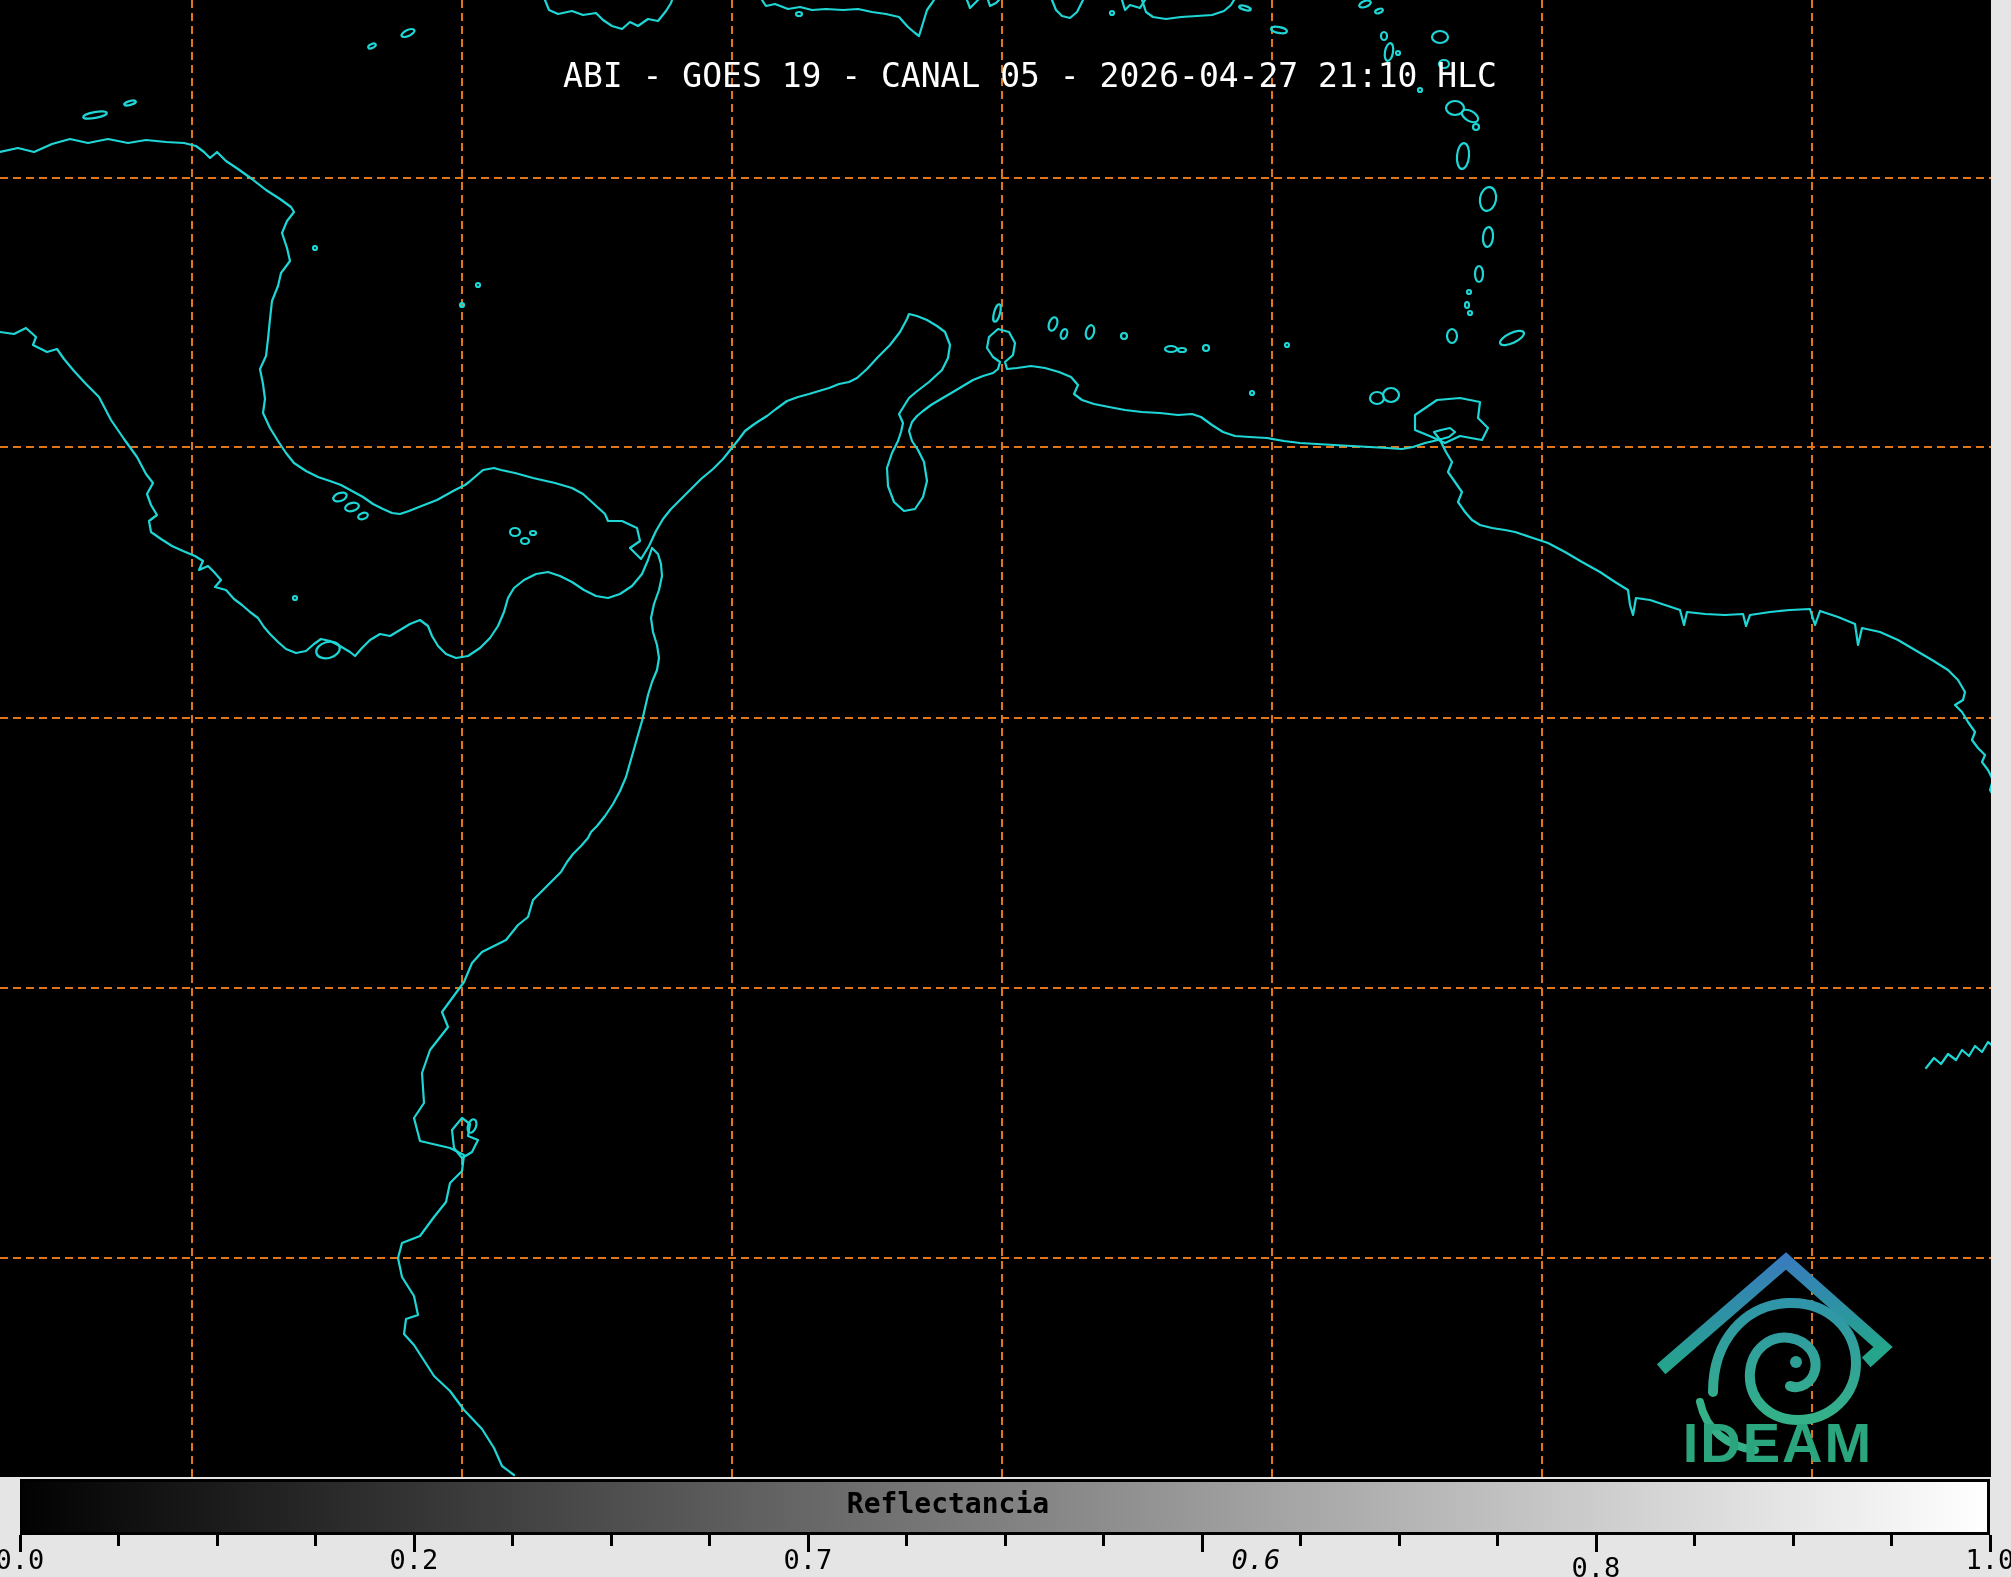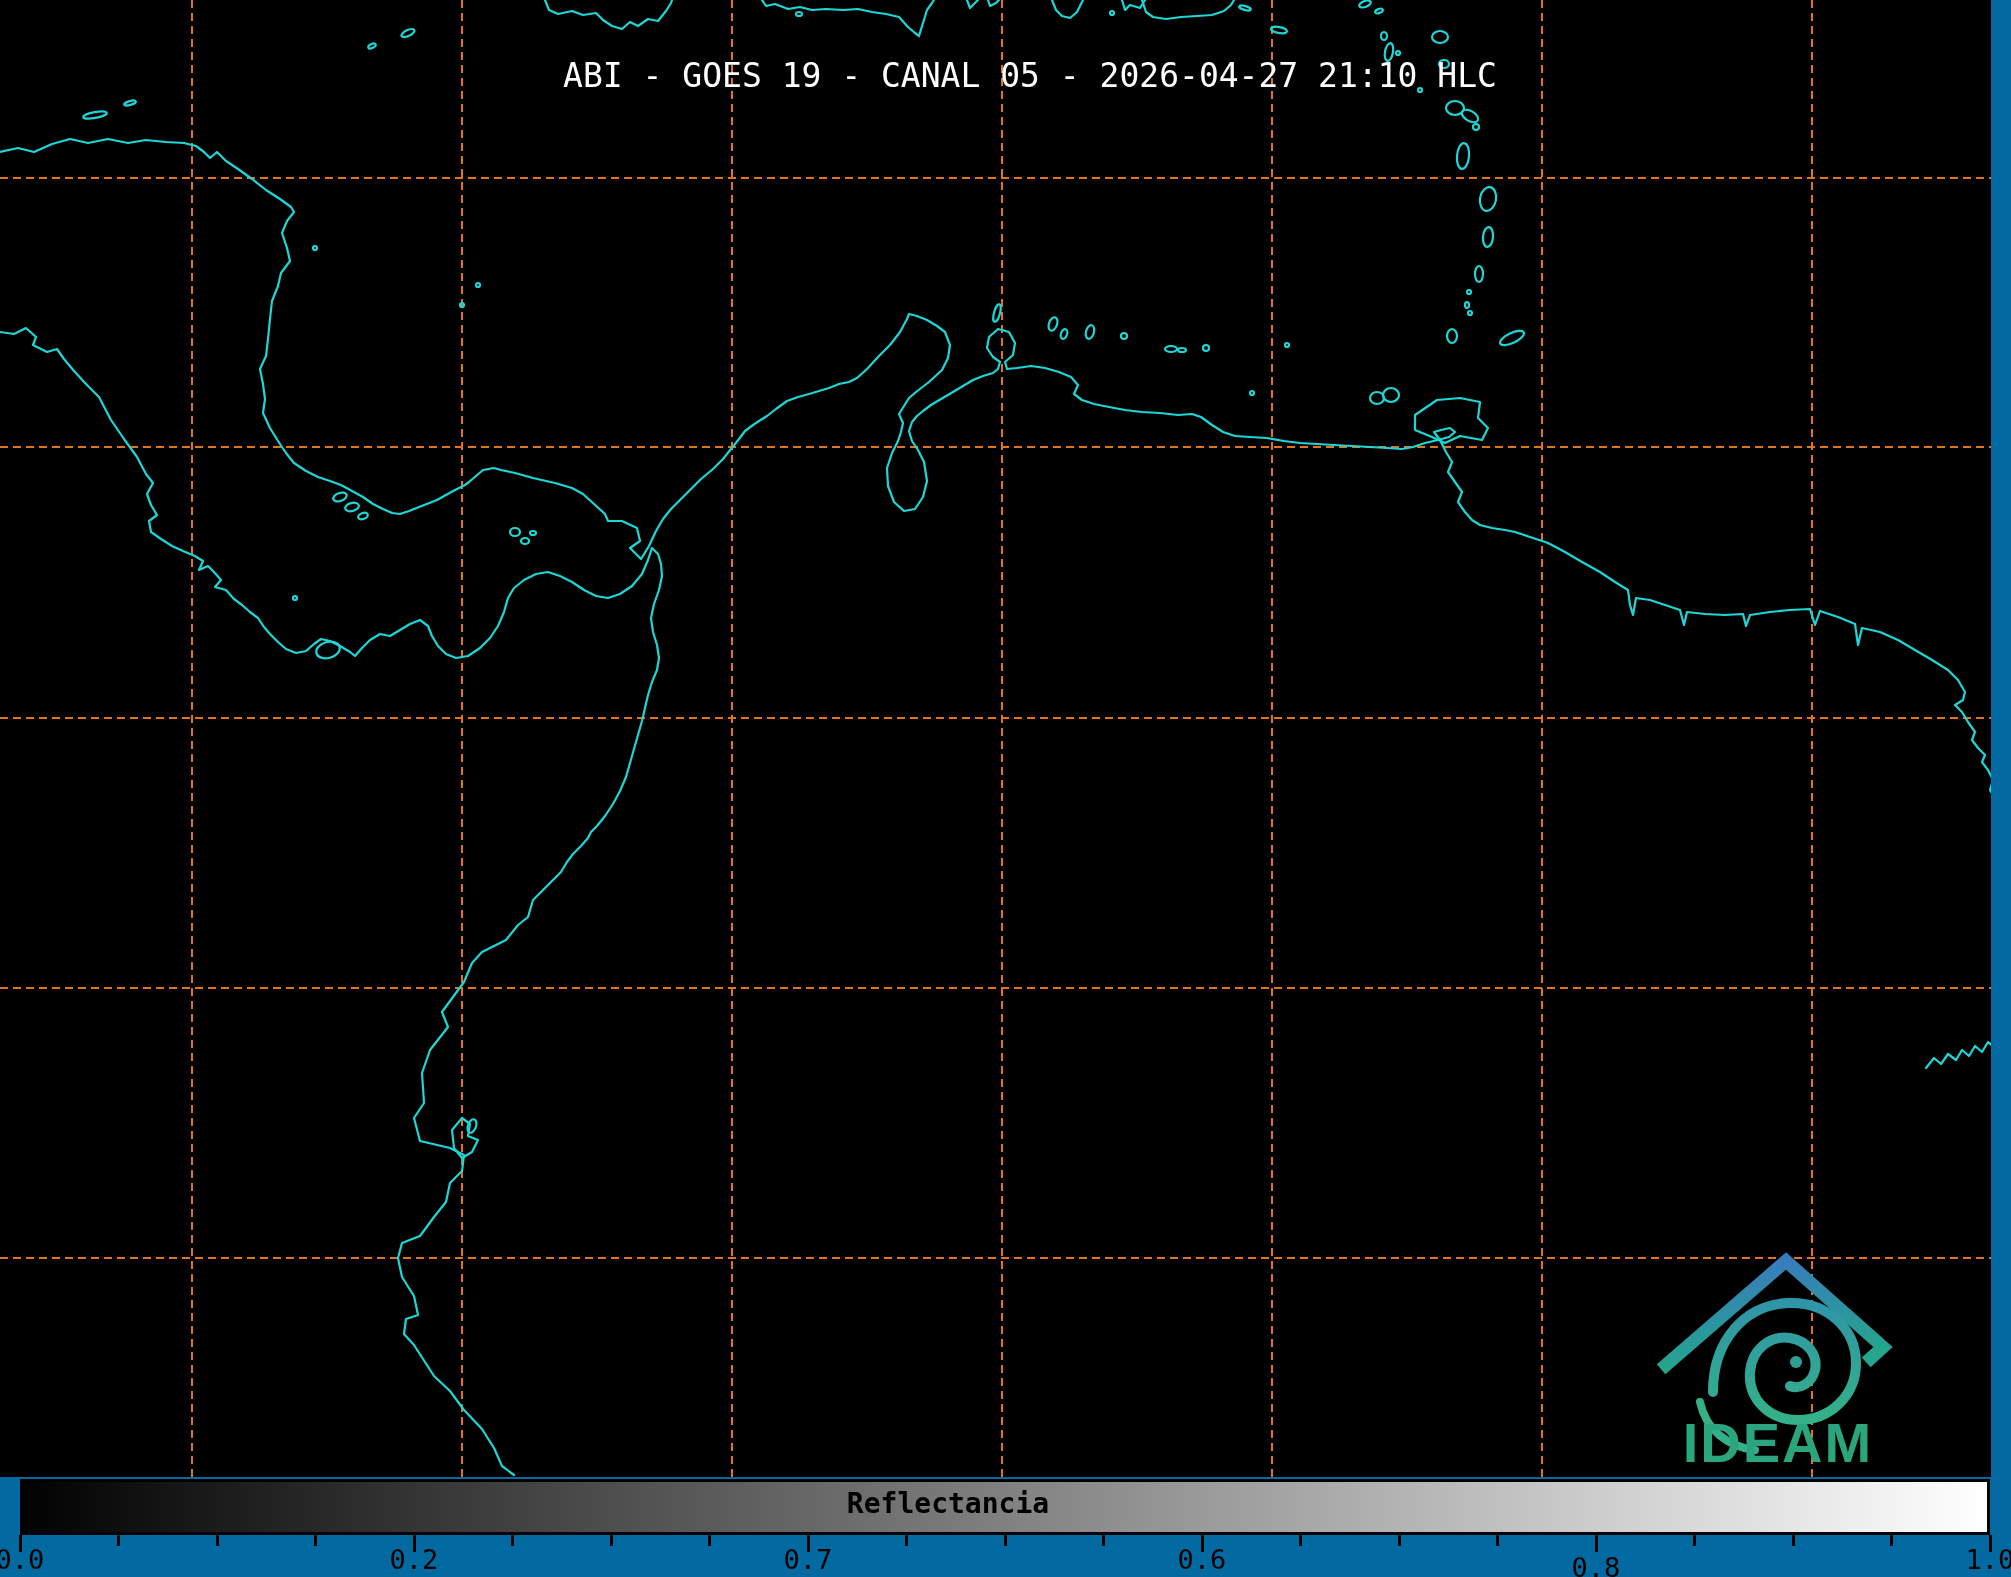--- a/index.html
+++ b/index.html
@@ -1,20 +1,20 @@
 <!DOCTYPE html>
 <html><head>
 <meta charset="utf-8">
 <style>
   html,body{margin:0;padding:0;background:#ffffff;}
   #screen{
     position:relative;
     width:2011px;height:1577px;
     overflow:hidden;
-    background:#0369a1;
+    background:#e5e5e5;
     font-family:"DejaVu Sans Mono", monospace;
   }
   #map-area{
     position:absolute;left:0;top:0;width:2011px;height:1577px;
   }
   #colorbar{
     position:absolute;left:20px;top:1479px;width:1964px;height:50px;
     border:3px solid #000;
     background:linear-gradient(to right,#020202,#ffffff);
   }
@@ -233,21 +233,21 @@
       <div class="cb-ticklabel" style="left: 414px;">0.2</div>
       <div class="cb-tick minor" style="left: 511px;"></div>
       <div class="cb-tick minor" style="left: 609.5px;"></div>
       <div class="cb-tick minor" style="left: 708px;"></div>
       <div class="cb-tick major" style="left: 806.5px;"></div>
       <div class="cb-ticklabel" style="left: 808px;">0.7</div>
       <div class="cb-tick minor" style="left: 905px;"></div>
       <div class="cb-tick minor" style="left: 1003.5px;"></div>
       <div class="cb-tick minor" style="left: 1102px;"></div>
       <div class="cb-tick major" style="left: 1200.5px;"></div>
-      <div class="cb-ticklabel" style="left: 1202px;">0.6</div>
+      <div class="cb-ticklabel" style="left: 1256px; font-style: italic;">0.6</div>
       <div class="cb-tick minor" style="left: 1299px;"></div>
       <div class="cb-tick minor" style="left: 1397.5px;"></div>
       <div class="cb-tick minor" style="left: 1496px;"></div>
       <div class="cb-tick major" style="left: 1594.5px;"></div>
       <div class="cb-ticklabel" style="left: 1596px; margin-top: 8px;">0.8</div>
       <div class="cb-tick minor" style="left: 1693px;"></div>
       <div class="cb-tick minor" style="left: 1791.5px;"></div>
       <div class="cb-tick minor" style="left: 1890px;"></div>
       <div class="cb-tick major" style="left: 1988.5px;"></div>
       <div class="cb-ticklabel" style="left: 1990px;">1.0</div>

